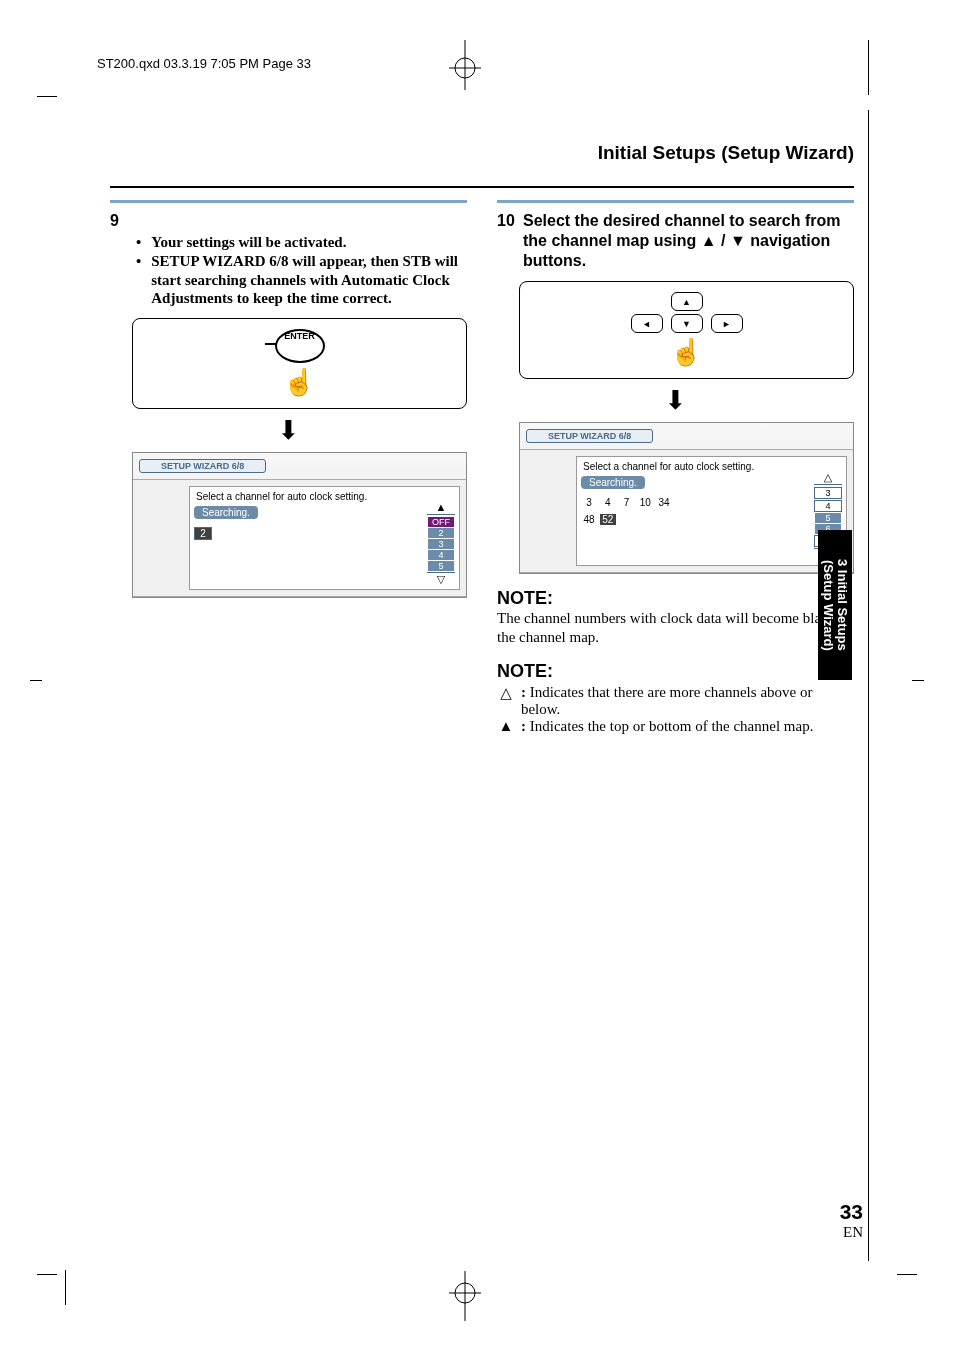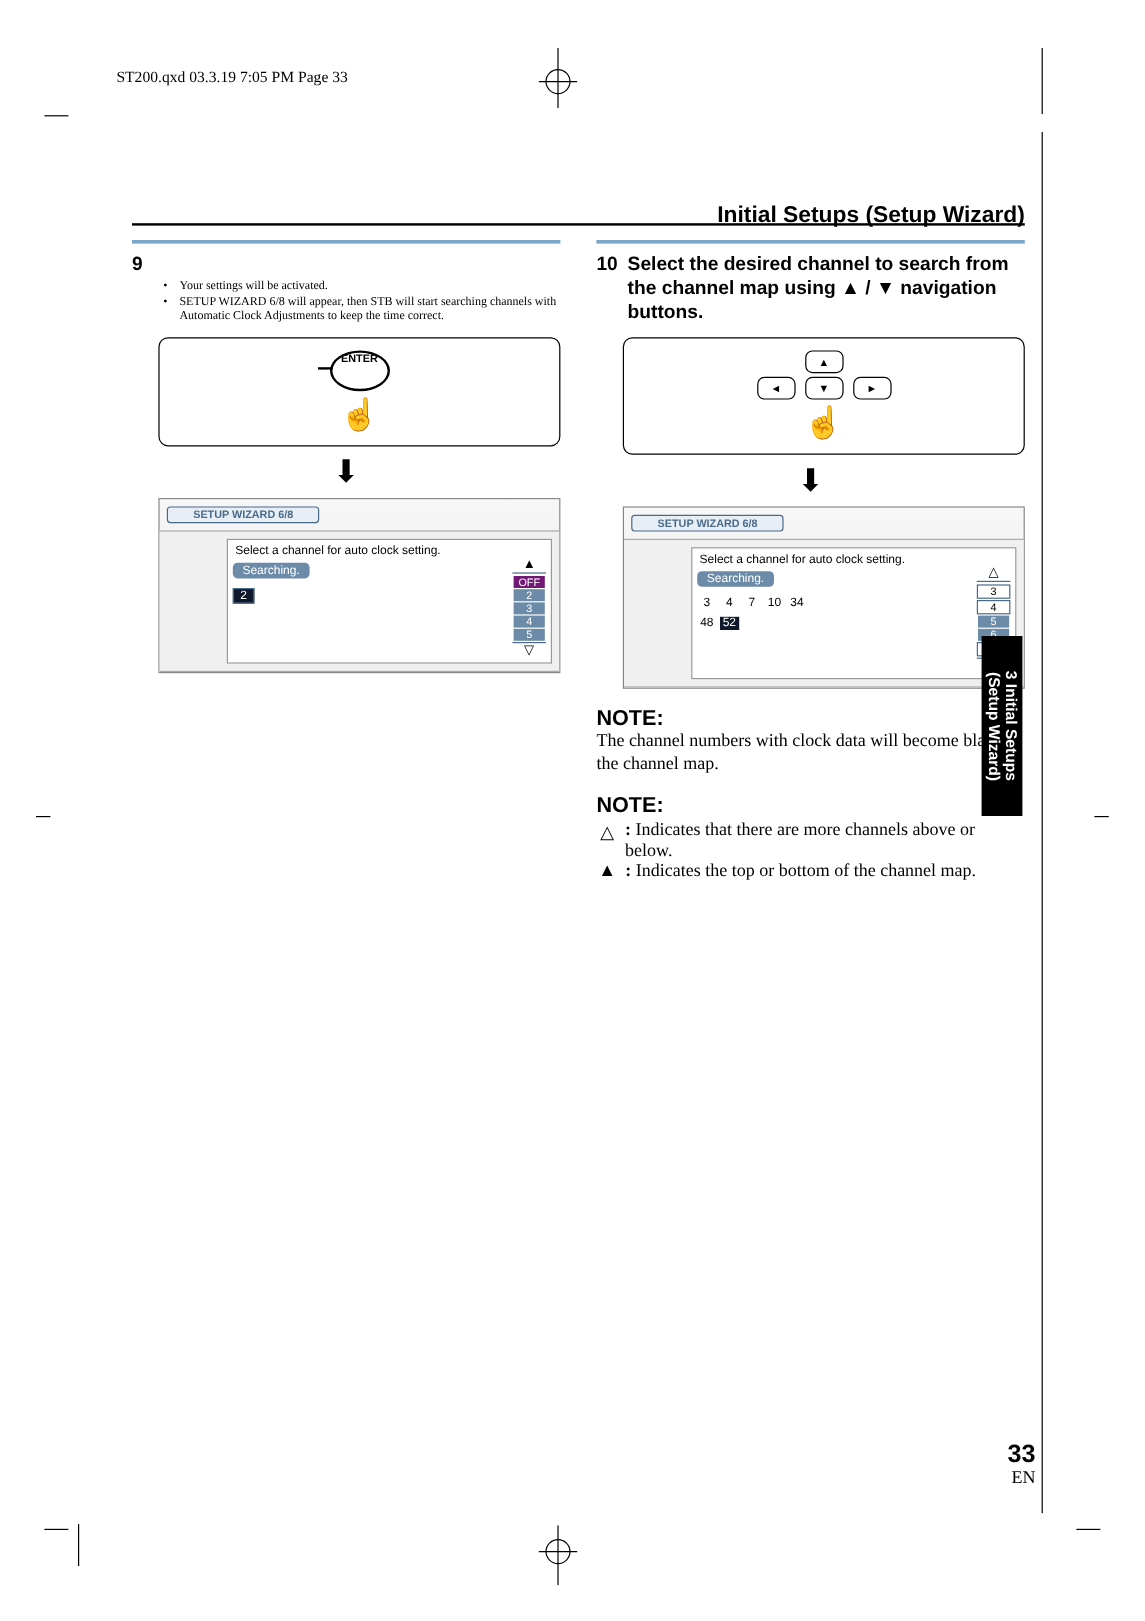--- a/index.html
+++ b/index.html
@@ -10,37 +10,37 @@
     color: #000;
     width: 954px;
     height: 1351px;
     position: relative;
     box-sizing: border-box;
   }
   .header-line {
     position: absolute;
     top: 56px;
     left: 97px;
-    font-family: Liberation Serif, serif;
+    font-family: Liberation Sans, sans-serif;
     font-size: 13px;
   }
   .crop-mark-top { position: absolute; top: 40px; left: 445px; }
   .crop-mark-bottom { position: absolute; bottom: 30px; left: 445px; }
   .crop-vert-left-top { position: absolute; top: 96px; left: 37px; width: 20px; height: 1px; background: #000; }
   .crop-vert-right-top { position: absolute; top: 40px; right: 85px; width: 1px; height: 55px; background: #000; }
   .crop-vert-left-mid { position: absolute; top: 680px; left: 30px; width: 12px; height: 1px; background: #000; }
   .crop-vert-right-mid { position: absolute; top: 680px; right: 30px; width: 12px; height: 1px; background: #000; }
   .crop-vert-left-bot { position: absolute; bottom: 76px; left: 37px; width: 20px; height: 1px; background: #000; }
   .crop-vert-right-bot { position: absolute; bottom: 76px; right: 37px; width: 20px; height: 1px; background: #000; }
   .inner-frame-right { position: absolute; top: 110px; bottom: 90px; right: 85px; width: 1px; background: #000; }
   .inner-frame-left { position: absolute; top: 1270px; left: 65px; width: 1px; height: 35px; background: #000; }
 
   .page-title {
     position: absolute;
-    top: 169px;
+    top: 142px;
     right: 100px;
     font-family: Arial, sans-serif;
     font-weight: bold;
     font-size: 19px;
   }
   .title-rule {
     position: absolute;
     top: 186px;
     left: 110px;
     right: 100px;
@@ -62,23 +62,24 @@
   .step-head {
     font-family: Arial, sans-serif;
     font-weight: bold;
     font-size: 16px;
     display: flex;
     gap: 8px;
     line-height: 1.25;
   }
   .step-num { min-width: 18px; }
   .body {
-    font-size: 10px;
+    font-size: 15px;
     margin-left: 26px;
     line-height: 1.25;
+    font-weight: bold;
   }
   .bullets { list-style: none; padding: 0; margin: 2px 0 0 0; }
   .bullets li { display: flex; gap: 10px; }
   .bullets li::before { content: "\2022"; }
 
   .remote-box {
     border: 1px solid #000;
     border-radius: 8px;
     margin: 10px 0 0 22px;
     padding: 10px;
@@ -145,21 +146,21 @@
   .osd .chline { margin: 4px 0 6px; font-size: 10px; }
   .osd .chmap { display: flex; gap: 6px; align-items: flex-start; }
   .osd .chmap .nums span {
     display: inline-block;
     min-width: 14px;
     text-align: center;
     font-size: 10px;
     padding: 0 1px;
   }
   .osd .chmap .nums span.sel {
-    background: #0f172a; color: #fff;
+    background: #404040; color: #fff;
   }
   .osd .chmap .nums span.outline {
     border: 1px solid #4a6a8a;
   }
   .scroll-col {
     width: 28px;
     margin-left: auto;
     display: flex;
     flex-direction: column;
     align-items: center;

